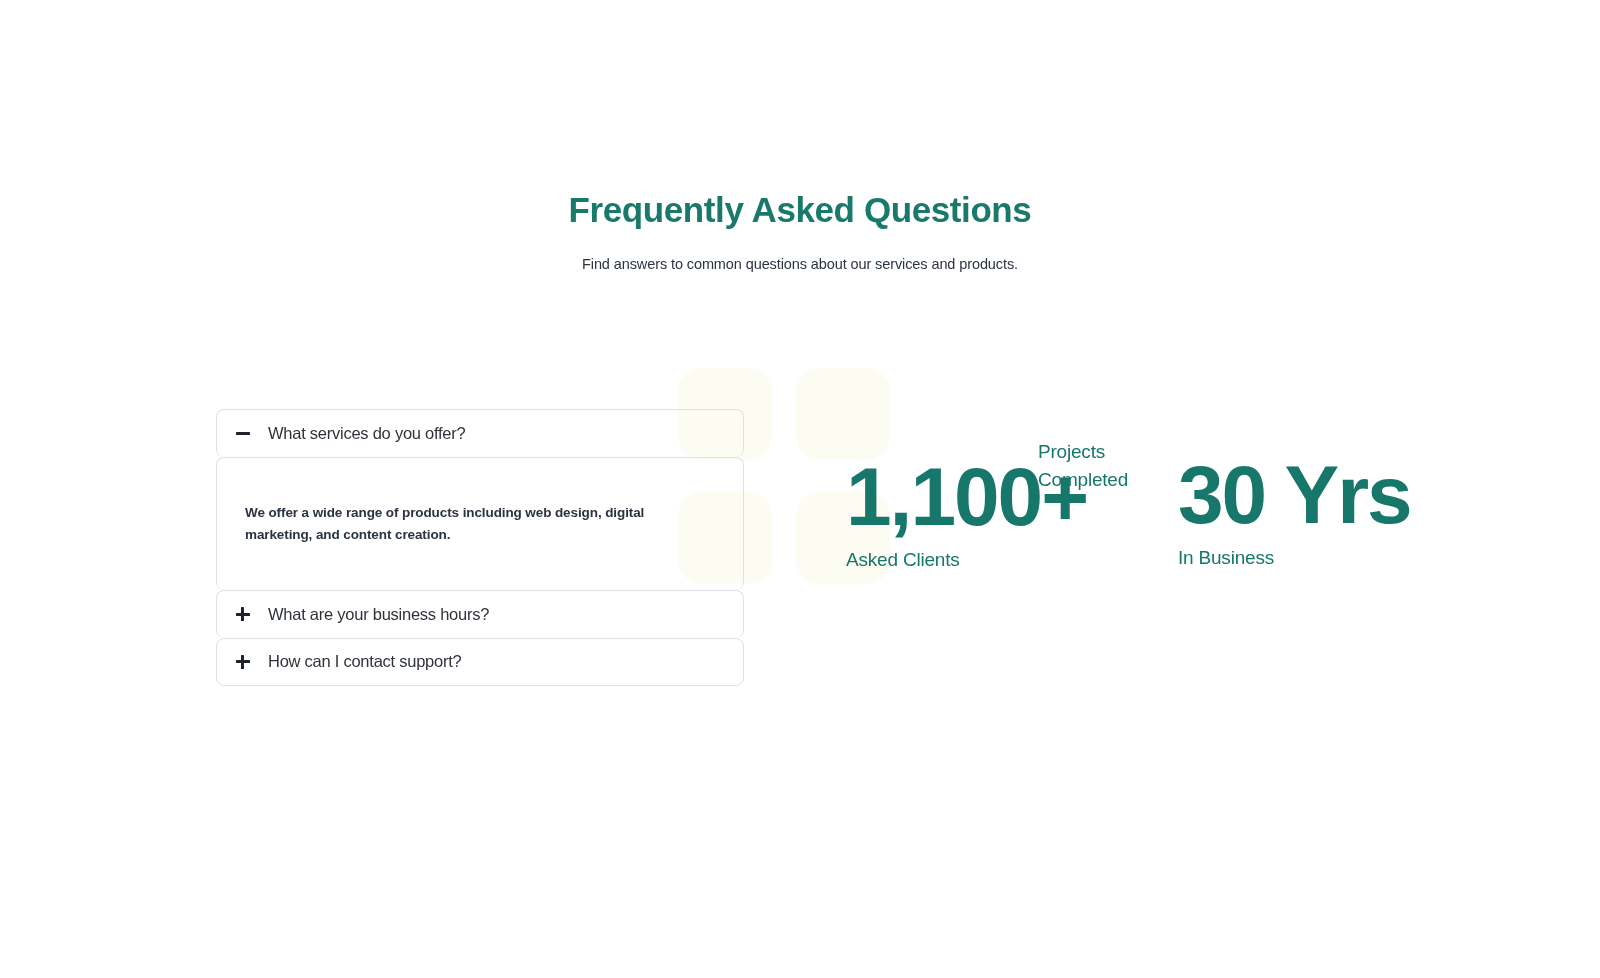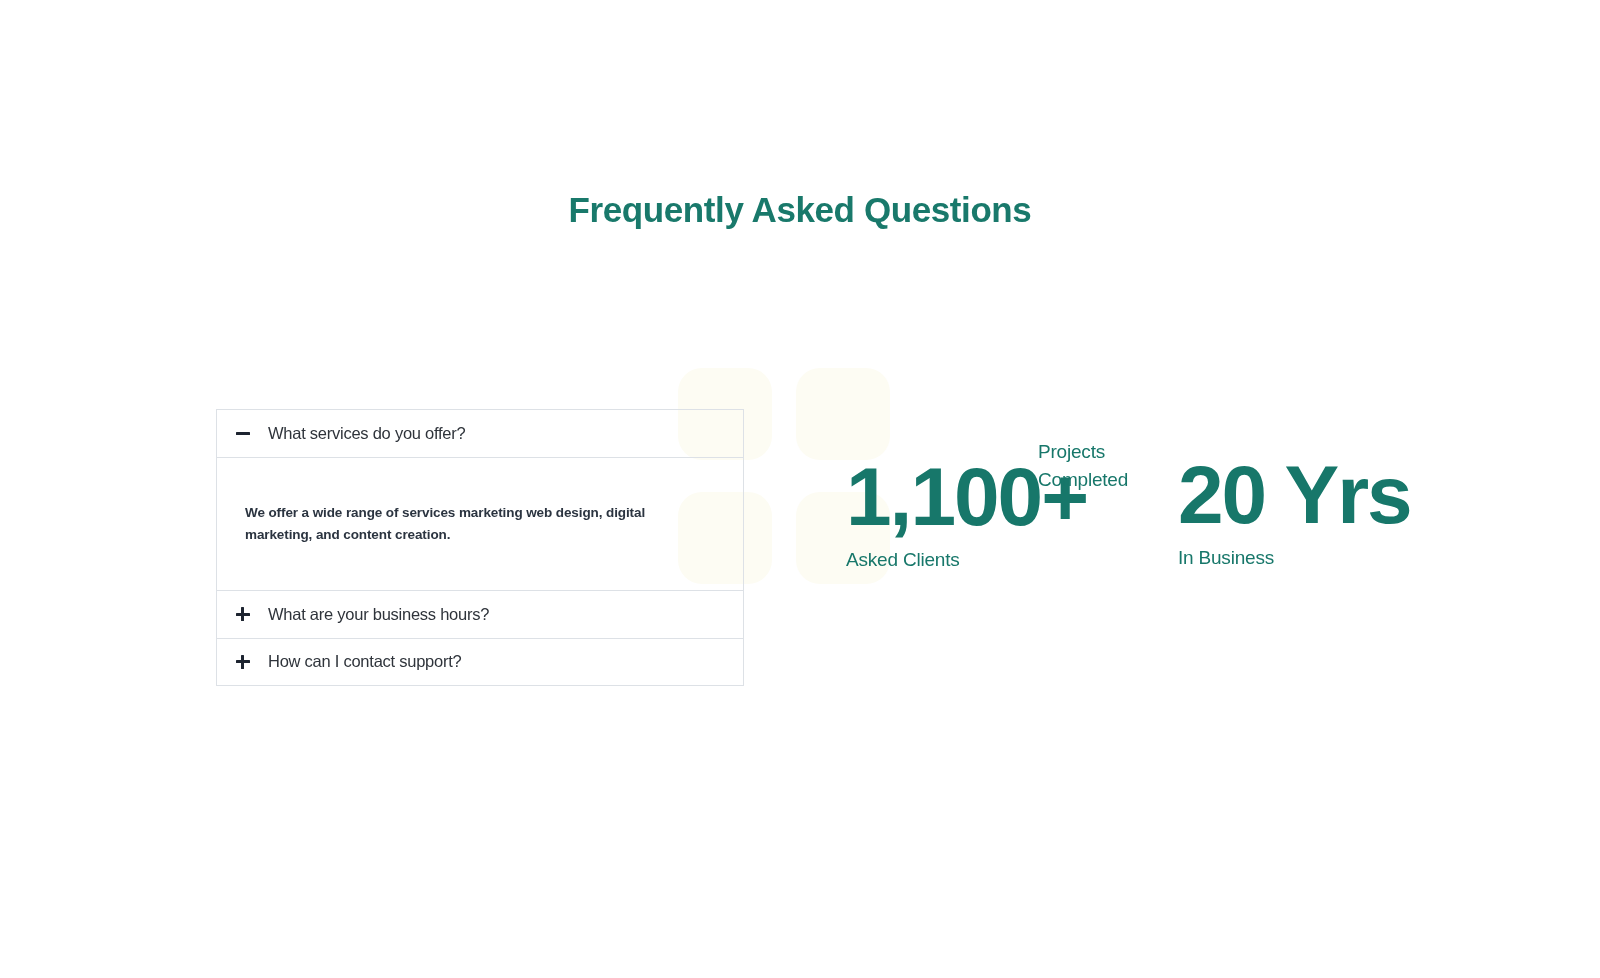--- a/index.html
+++ b/index.html
@@ -1,16 +1,16 @@
 <!DOCTYPE html>
 <html><head>
 <meta charset="utf-8">
 <title>FAQ Section</title>
 <style>
-  * { box-sizing: border-box; margin: 0; padding: 0; }
+  * { box-sizing: border-box; margin: 0; padding: 0; border-radius: 8px; }
 
   html, body {
     width: 1600px;
     height: 978px;
     background: #ffffff;
     font-family: "Liberation Sans", sans-serif;
     overflow: hidden;
   }
 
   #page {
@@ -191,31 +191,32 @@
 
   <div class="decor-layer">
     <div class="decor-square decor-1"></div>
     <div class="decor-square decor-2"></div>
     <div class="decor-square decor-3"></div>
     <div class="decor-square decor-4"></div>
   </div>
 
   <div class="header-block">
     <h1 class="page-title">Frequently Asked Questions</h1>
+    <p class="page-subtitle">Find answers to common questions about our services and products.</p>
   </div>
 
   <div class="accordion">
 
     <div class="acc-item">
       <div class="acc-header">
         <span class="acc-icon minus"></span>
         <span class="acc-question">What services do you offer?</span>
       </div>
       <div class="acc-panel">
-        <div class="acc-answer">We offer a wide range of services marketing web design, digital marketing, and content creation.</div>
+        <div class="acc-answer">We offer a wide range of products including web design, digital marketing, and content creation.</div>
       </div>
     </div>
 
     <div class="acc-item">
       <div class="acc-header">
         <span class="acc-icon plus"></span>
         <span class="acc-question">What are your business hours?</span>
       </div>
     </div>
 
@@ -233,19 +234,19 @@
     <div class="stat stat-1">
       <div class="stat-value">1,100+</div>
       <div class="stat-label">Asked Clients</div>
     </div>
 
     <div class="stat stat-2">
       <div class="stat-label">Projects Completed</div>
     </div>
 
     <div class="stat stat-3">
-      <div class="stat-value">20 Yrs</div>
+      <div class="stat-value">30 Yrs</div>
       <div class="stat-label">In Business</div>
     </div>
 
   </div>
 
 </div>
 
 </body></html>

